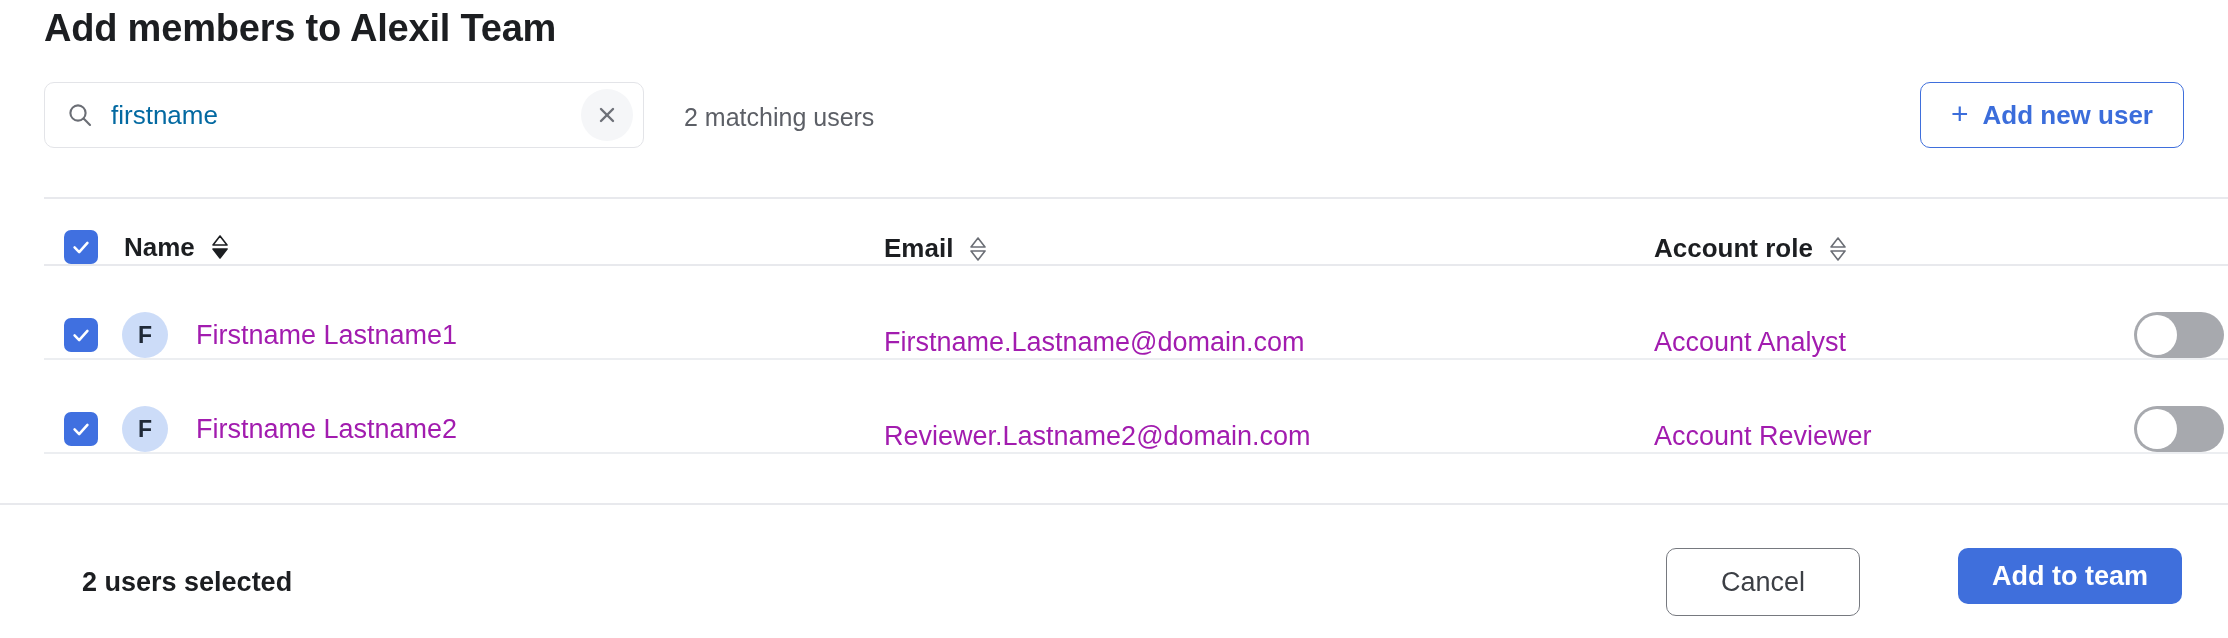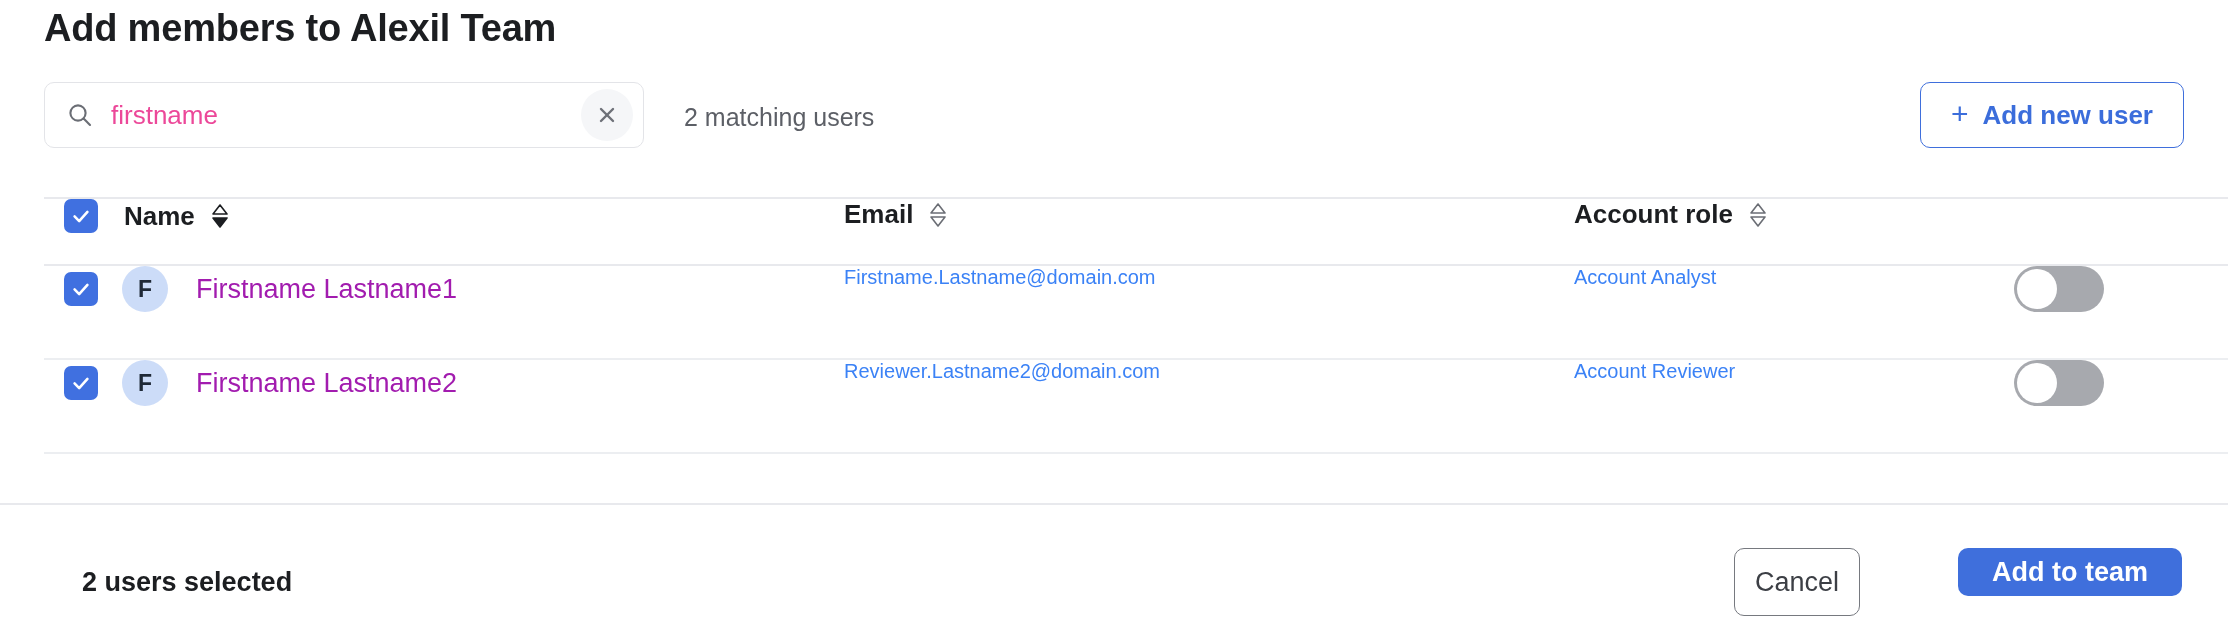--- a/index.html
+++ b/index.html
@@ -67,21 +67,21 @@
     display: block;
   }
 
   .search-input {
     flex: 1 1 auto;
     border: none;
     outline: none;
     background: transparent;
     font-family: "Liberation Sans", sans-serif;
     font-size: 26px;
-    color: #ec4899;
+    color: #0369a1;
     margin-left: 18px;
     padding: 0;
     height: 38px;
     line-height: 38px;
   }
 
   .clear-btn {
     width: 52px;
     height: 52px;
     margin-right: 10px;
@@ -138,22 +138,23 @@
   .table {
     position: absolute;
     left: 0;
     top: 197px;
     width: 2228px;
   }
 
   .t-row {
     position: relative;
     display: flex;
-    align-items: flex-start;
-    box-sizing: border-box;
+    align-items: flex-end;
+    box-sizing: border-box;
+    gap: 40px;
   }
 
   .header-row {
     height: 69px;
     border-top: 2px solid #e8e9ed;
     border-bottom: 2px solid #e8e9ed;
     margin-left: 44px;
     margin-right: 0;
     width: 2184px;
   }
@@ -242,22 +243,22 @@
   }
 
   .cell-name {
     font-size: 27px;
     color: #a21caf;
     margin-left: 28px;
     white-space: nowrap;
   }
 
   .cell-text {
-    font-size: 20px;
-    color: #3b82f6;
+    font-size: 27px;
+    color: #a21caf;
     white-space: nowrap;
   }
 
   .header-row .col-email,
   .body-row .col-email { padding-left: 0; }
 
   
   .toggle {
     width: 90px;
     height: 46px;
@@ -304,38 +305,38 @@
     font-weight: 700;
     color: #1c1e21;
     white-space: nowrap;
   }
 
   .cancel-btn {
     position: absolute;
     right: 368px;
     top: 43px;
     height: 68px;
-    padding: 0 20px;
+    padding: 0 54px;
     box-sizing: border-box;
     border: 1.8px solid #76797f;
     border-radius: 10px;
     background: #ffffff;
     color: #3c3f45;
     font-family: "Liberation Sans", sans-serif;
     font-size: 27px;
     font-weight: 400;
     cursor: pointer;
     white-space: nowrap;
   }
 
   .add-to-team-btn {
     position: absolute;
     right: 46px;
     top: 43px;
-    height: 48px;
+    height: 56px;
     padding: 0 34px;
     box-sizing: border-box;
     border: none;
     border-radius: 10px;
     background: #3f6fdc;
     color: #ffffff;
     font-family: "Liberation Sans", sans-serif;
     font-size: 27px;
     font-weight: 700;
     cursor: pointer;

